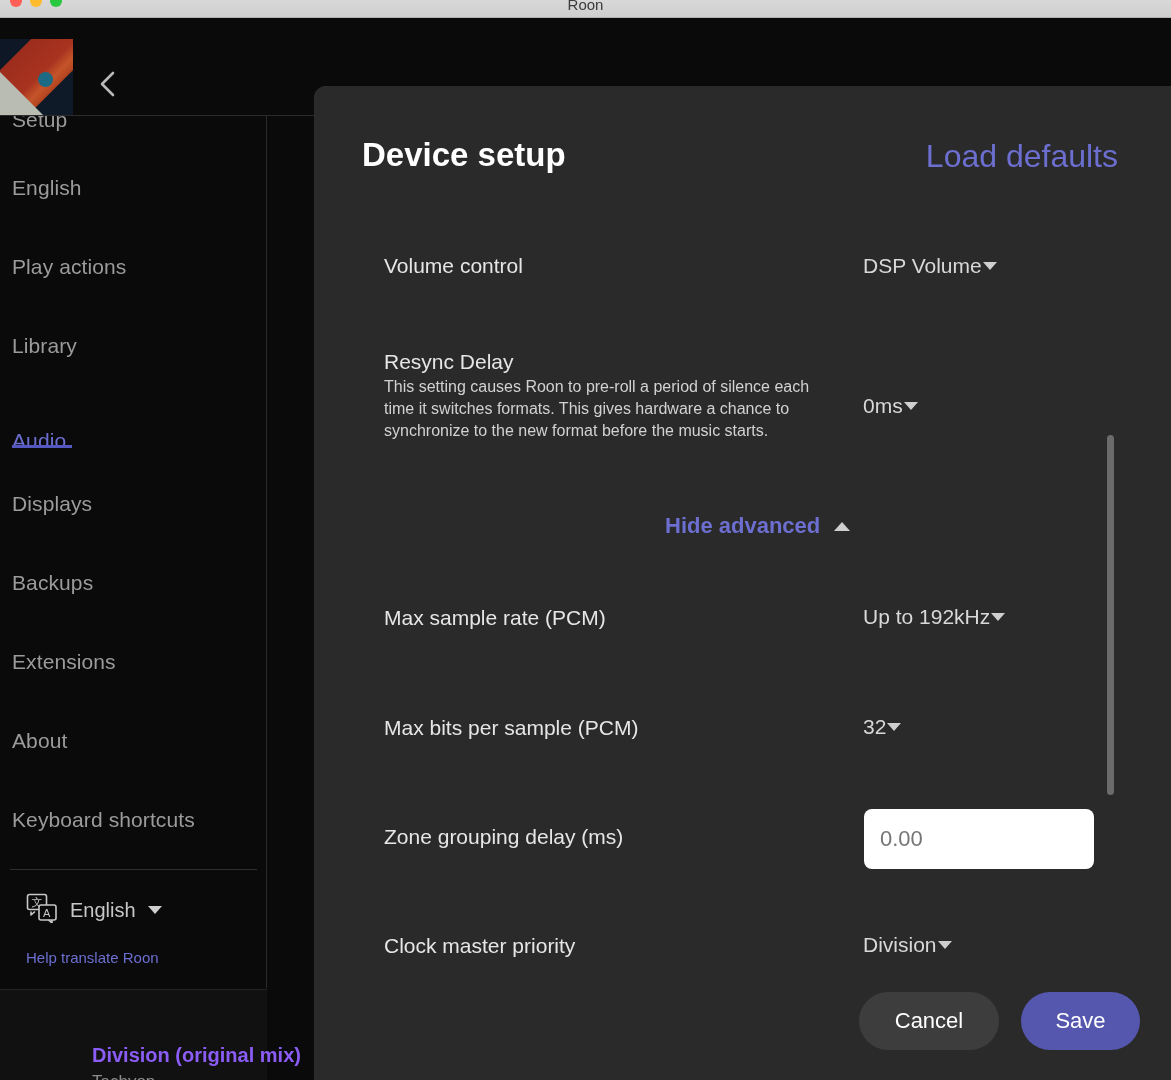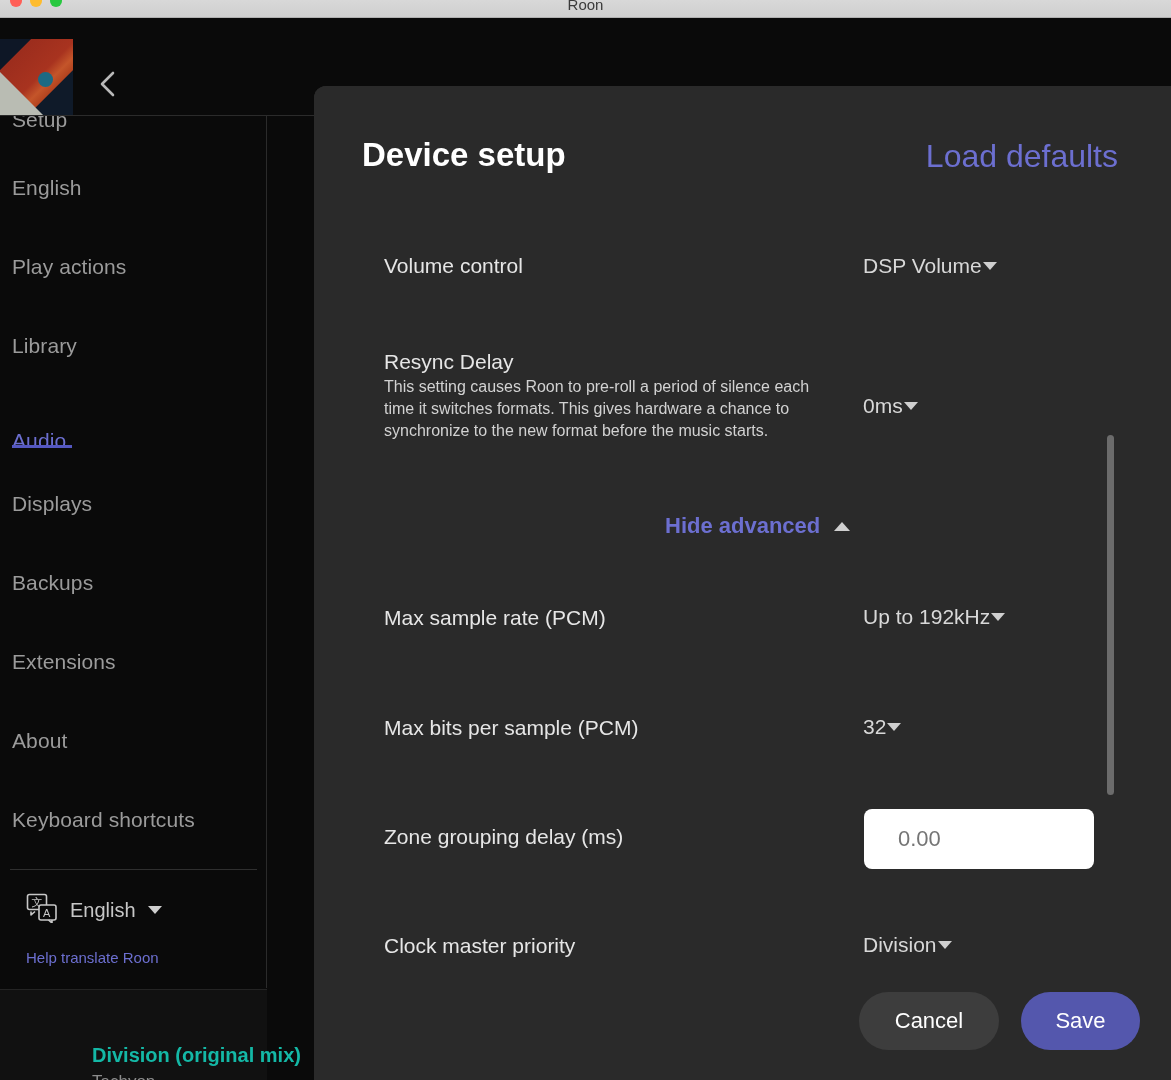--- a/index.html
+++ b/index.html
@@ -145,21 +145,21 @@
     left: 41px; top: 33px;
     width: 15px; height: 15px;
     border-radius: 50%;
     background: #1c6a84;
   }
   .np-title {
     position: absolute;
     left: 92px; top: 1044px;
     font-size: 20px;
     font-weight: bold;
-    color: #14b8a6;
+    color: #8b5cf6;
     white-space: nowrap;
   }
   .np-artist {
     position: absolute;
     left: 92px; top: 1072px;
     font-size: 17px;
     color: #8c8c8c;
     white-space: nowrap;
   }
 
@@ -260,21 +260,21 @@
 
   .text-input {
     position: absolute;
     left: 538px; top: 637px;
     width: 230px; height: 60px;
     background: #ffffff;
     border: none;
     border-radius: 8px;
     font-size: 22px;
     color: #8e8e8e;
-    padding: 0 34px;
+    padding: 0 16px;
     font-family: "Liberation Sans", sans-serif;
     outline: none;
   }
 
   
   .scrollbar-thumb {
     position: absolute;
     left: 1107px; top: 435px;
     width: 7px; height: 360px;
     background: #6b6b6b;

